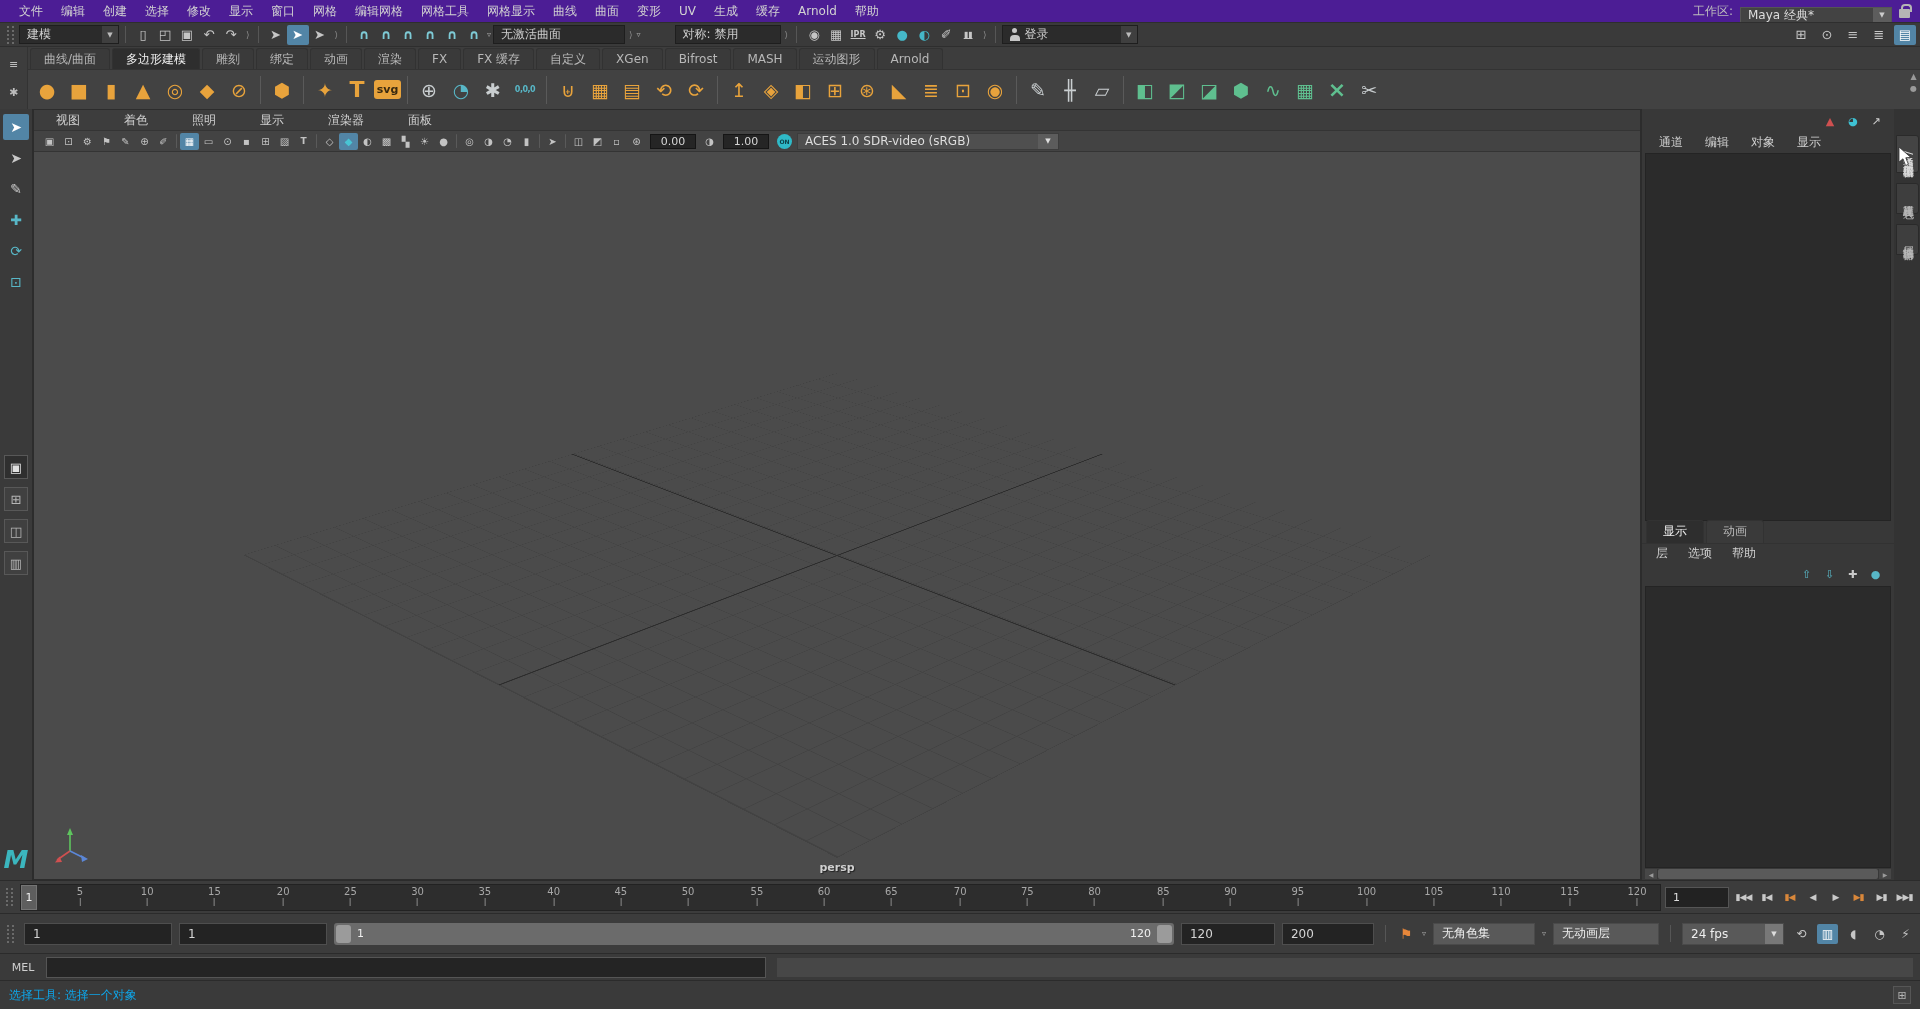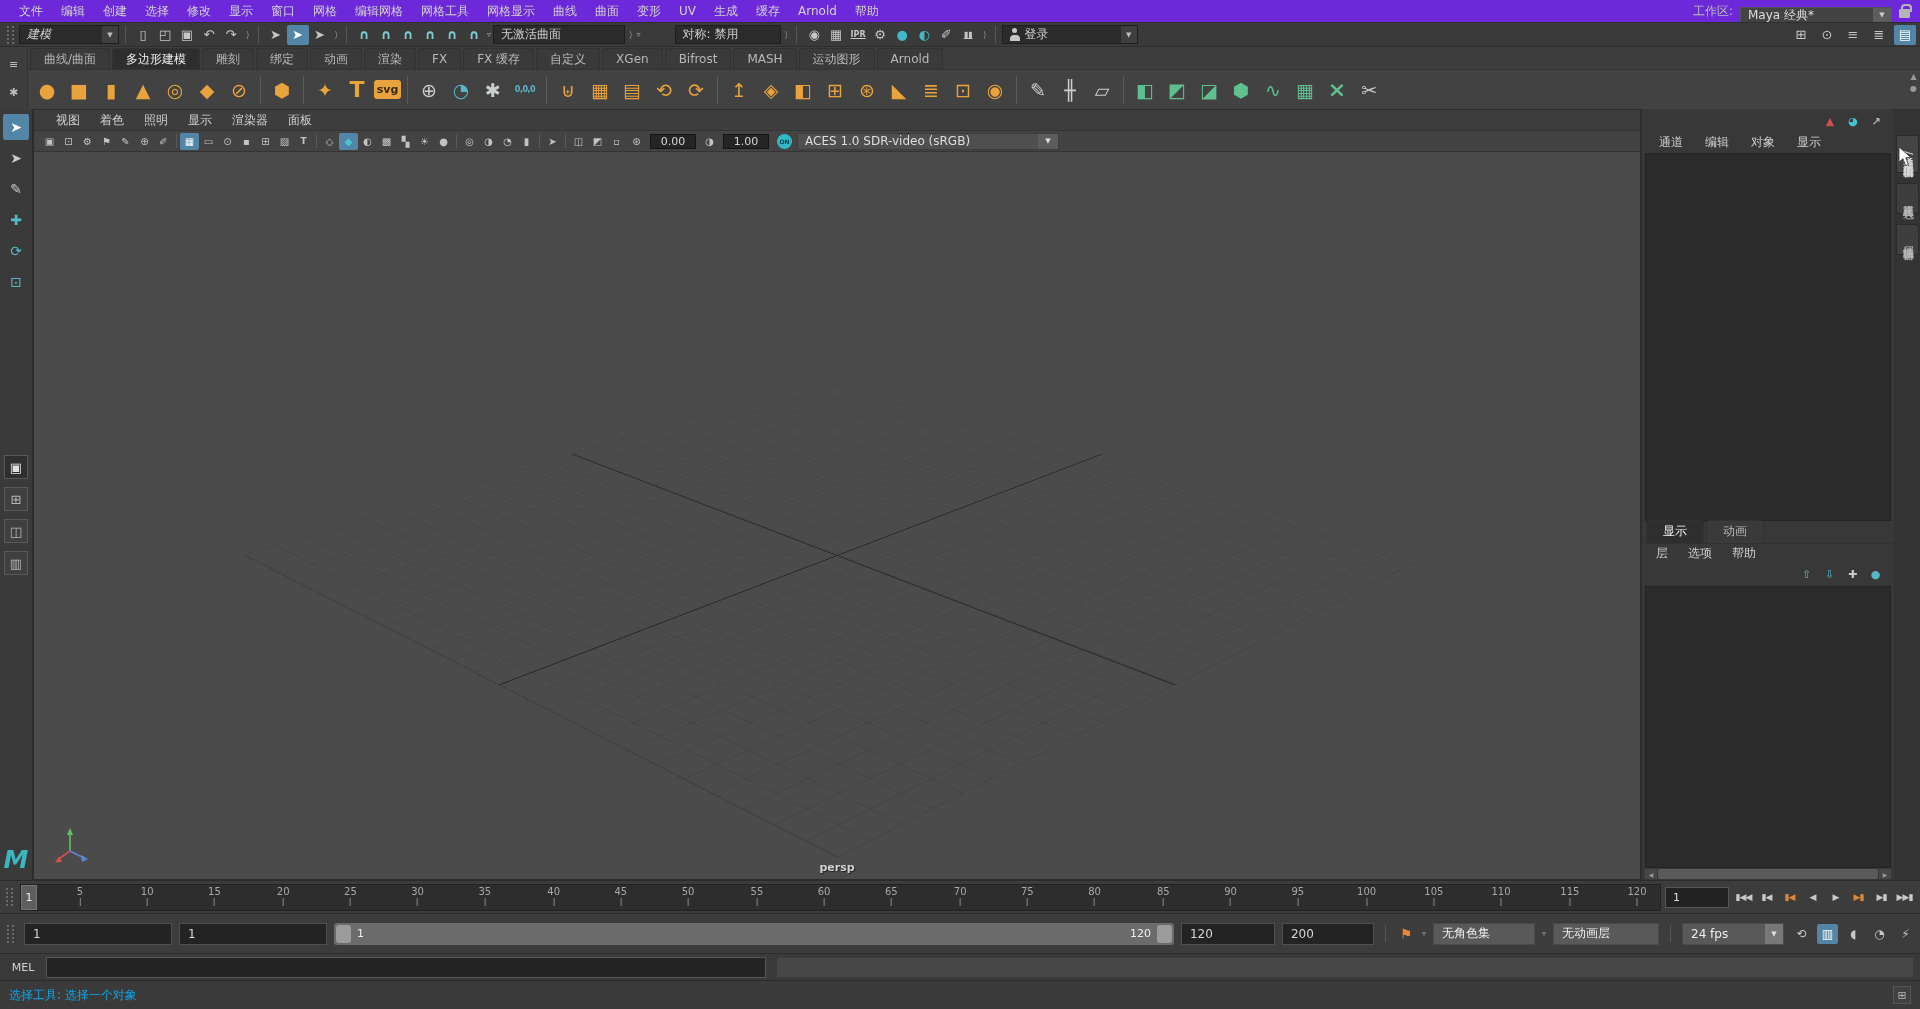--- a/index.html
+++ b/index.html
@@ -7,35 +7,35 @@
   body {
     background:#373737;
     font-family:"DejaVu Sans","Liberation Sans",sans-serif;
     font-size:12px; color:#cccccc;
     display:flex; flex-direction:column;
     user-select:none;
   }
   .row { display:flex; align-items:center; }
 
   
-  .menubar { height:22px; background:#6d28d9; display:flex; align-items:center; padding:0 6px 0 10px; flex:0 0 auto; }
+  .menubar { height:22px; background:#4c1d95; display:flex; align-items:center; padding:0 6px 0 10px; flex:0 0 auto; }
   .menu-item { padding:0 9px; color:#d2d2d2; font-size:12px; line-height:22px; cursor:default; }
   .ws-area { margin-left:auto; display:flex; align-items:center; gap:7px; }
   .ws-label { color:#bdbdbd; }
   .ws-combo { width:152px; height:17px; background:#434343; border:1px solid #555; display:flex; align-items:center; padding-left:7px; color:#ddd;margin-top:8px; }
   .ws-combo .arrow { margin-left:auto; width:18px; height:100%; background:#5d5d5d; display:flex; align-items:center; justify-content:center; font-size:7px; color:#ccc; }
   .lock-icon { width:11px; height:9px; background:#b5b5b5; border-radius:1px; position:relative; margin-top:4px; margin-right:4px; }
   .lock-icon::before { content:""; position:absolute; top:-5px; left:2px; width:7px; height:6px; border:2px solid #b5b5b5; border-bottom:none; border-radius:4px 4px 0 0; }
 
   
   .statusline { height:25px; background:#3a3a3a; border-top:1px solid #2e2e2e; border-bottom:1px solid #2e2e2e; display:flex; align-items:center; padding:0 4px; gap:2px; flex:0 0 auto; }
   .grip { width:7px; height:18px; border-left:2px dotted #6a6a6a; border-right:2px dotted #6a6a6a; margin:0 3px; }
   .combo { background:#2b2b2b; border:1px solid #1e1e1e; height:19px; display:flex; align-items:center; padding-left:7px; color:#cfcfcf; }
   .combo .arrow { margin-left:auto; width:16px; height:100%; background:#3f3f3f; display:flex; align-items:center; justify-content:center; font-size:7px; color:#bbb; }
-  .mode-combo { width:100px;font-style:italic; }
+  .mode-combo { width:100px; }
   .login-combo { width:136px; gap:5px; }
   .sep { width:1px; height:17px; background:#565656; margin:0 4px; }
   .chev { font-size:9px; color:#8a8a8a; padding:0 2px; }
   .icon { display:inline-flex; align-items:center; justify-content:center; width:22px; height:20px; font-size:13px; color:#c6c6c6; border-radius:2px; }
   .icon.active { background:#5285a6; color:#fff; }
   .icon.txt { font-size:8px; font-weight:bold;text-decoration:underline; }
   .snaps .icon { color:#7ecbd6; font-weight:bold; }
   .dfield { background:#2b2b2b; border:1px solid #1e1e1e; height:19px; display:flex; align-items:center; padding:0 7px; color:#cfcfcf; }
   .f-surface { width:132px; }
   .f-symmetry { width:106px;margin-left:32px; }
@@ -66,21 +66,21 @@
   .toolbox { width:33px; background:#3a3a3a; border-right:1px solid #2c2c2c; display:flex; flex-direction:column; align-items:center; padding-top:5px; gap:5px; }
   .tb-tool { width:26px; height:26px; display:flex; align-items:center; justify-content:center; font-size:14px; color:#c9c9c9; border-radius:2px; }
   .tb-tool.active { background:#5285a6; color:#fff; }
   .tb-layouts { margin-top:155px; display:flex; flex-direction:column; gap:8px; }
   .tb-layout { width:24px; height:24px; border:1px solid #585858; display:flex; align-items:center; justify-content:center; font-size:13px; color:#b5b5b5; background:#404040; }
   .tb-layout.active { background:#2f2f2f; color:#e0e0e0; }
   .maya-logo { margin-top:auto; margin-bottom:6px; font-size:25px; font-weight:bold; font-style:italic; color:#3bb6be; }
 
   
   .viewport { flex:1; display:flex; flex-direction:column; min-width:0; border:1px solid #2c2c2c; background:#4b4b4b; }
-  .vp-menus { height:21px; background:#3d3d3d; border-bottom:1px solid #343434; display:flex; align-items:center; padding-left:12px; flex:0 0 auto; }
+  .vp-menus { height:21px; background:#3d3d3d; border-bottom:1px solid #343434; display:flex; align-items:center; padding-left:12px; flex:0 0 auto;gap:24px; }
   .vp-menu-item { padding:0 10px; color:#cfcfcf; font-size:12px; }
   .vp-toolbar { height:21px; background:#434343; border-bottom:1px solid #343434; display:flex; align-items:center; padding-left:6px; gap:1px; flex:0 0 auto; }
   .vp-icon { width:19px; height:17px; display:flex; align-items:center; justify-content:center; font-size:10px; color:#c3c3c3; border-radius:2px; }
   .vp-icon.active { background:#5285a6; color:#fff; }
   .vp-icon.divider { width:1px; height:14px; background:#5a5a5a; margin:0 3px; }
   .vp-icon.txt { font-size:9px; font-weight:bold; }
   .vp-field { width:46px; height:15px; background:#252525; border:1px solid #151515; color:#d5d5d5; font-size:11px; display:flex; align-items:center; justify-content:center; margin:0 3px; }
   .on-badge { width:15px; height:15px; border-radius:50%; background:#2fb9c7; color:#0d3d44; font-size:6px; font-weight:bold; display:flex; align-items:center; justify-content:center; margin:0 4px; }
   .cs-combo { width:262px; height:17px; background:#4f4f4f; border:1px solid #3c3c3c; display:flex; align-items:center; padding-left:7px; color:#dedede; font-size:12px; }
   .cs-combo .arrow { margin-left:auto; width:20px; height:100%; background:#5c5c5c; display:flex; align-items:center; justify-content:center; font-size:7px; }

